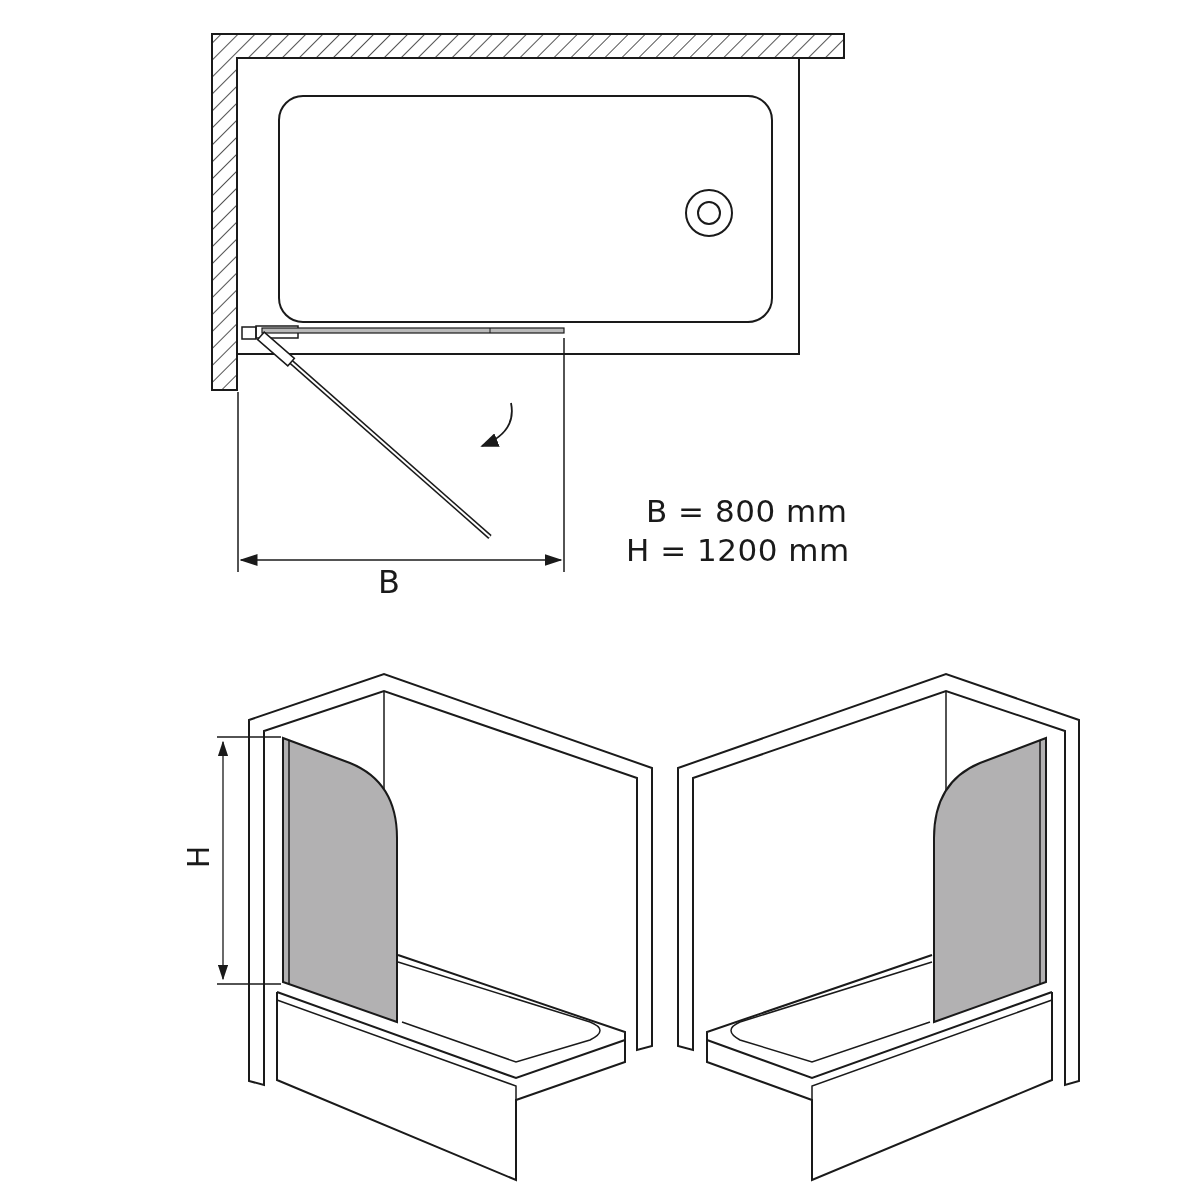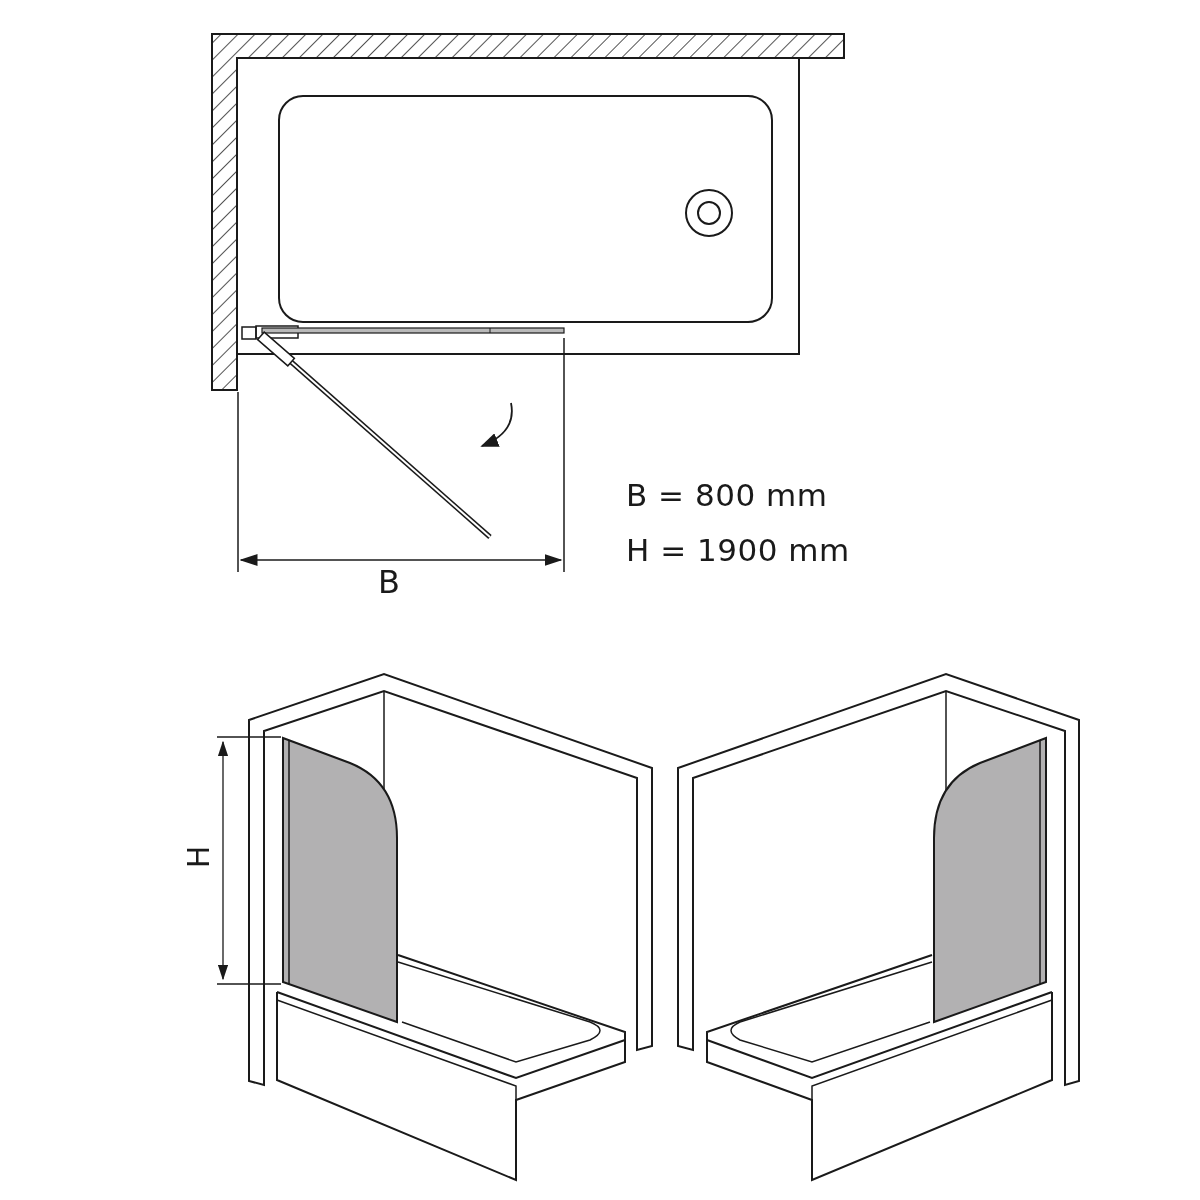--- a/index.html
+++ b/index.html
@@ -87,16 +87,16 @@
     <path d="M1052,992 L1052,1080 L812,1180 L812,1100 L707,1062 L707,1032 L932,955"></path>
     <path d="M1052,992 L812,1078 L707,1040"></path>
     <path d="M1052,1000 L812,1086 L812,1180" stroke-width="1.5"></path>
     <path d="M932,962 L740,1022 Q722,1030 740,1040 L812,1062 L930,1022" stroke-width="1.5"></path>
 
     <path d="M1046,738 L980,763 Q934,782 934,838 L934,1022 L1046,982 Z" fill="#b2b1b2" stroke-width="2"></path>
     <line x1="1040" y1="740" x2="1040" y2="985" stroke-width="1.5"></line>
   </g>
 </svg>
 
-<div class="spec" style="top:480px;">B = 800 mm</div>
-<div class="spec" style="top:535px;">H = 1900 mm</div>
+<div class="spec" style="top:496px;margin-left:20px;">B = 800 mm</div>
+<div class="spec" style="top:535px;">H = 1200 mm</div>
 <div class="lbl-b">B</div>
 <div class="lbl-h">H</div>
 
 </body></html>

